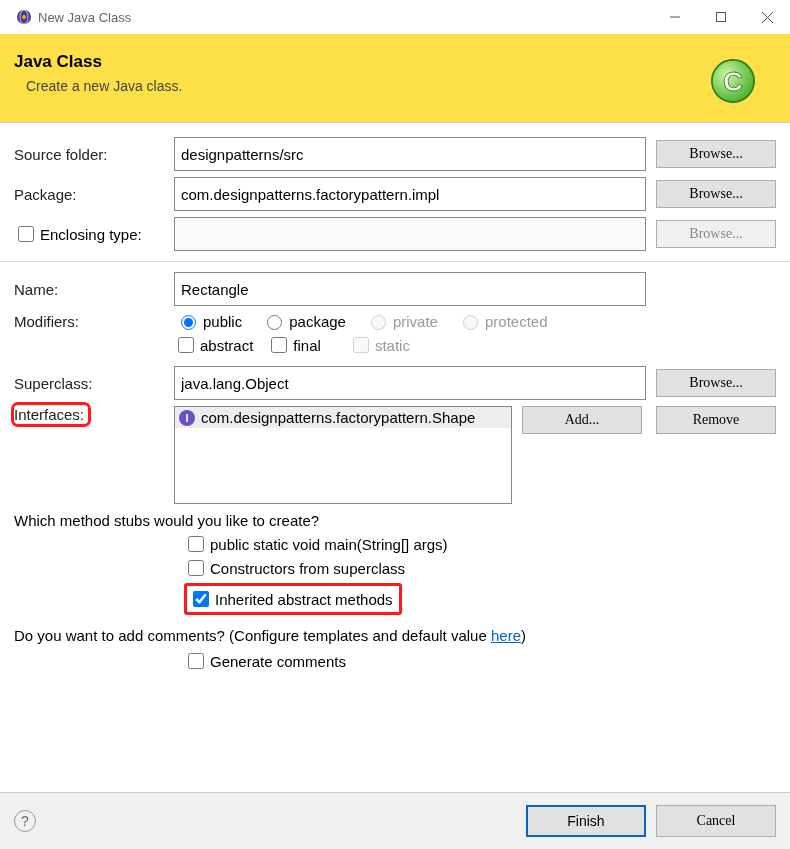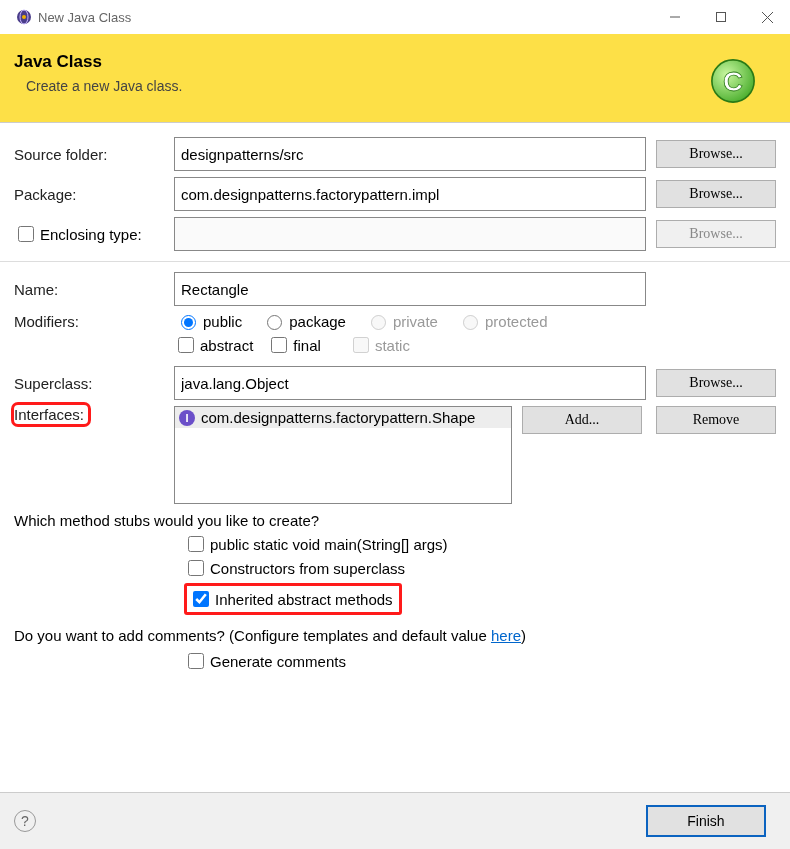--- a/index.html
+++ b/index.html
@@ -439,13 +439,14 @@
       <input type="checkbox" style="">
       <span>Generate comments</span>
     </div>
   </div>
 
 </div>
 
 <div class="bottom-bar">
   <div class="help-btn">?</div>
   <button class="btn-finish">Finish</button>
+  <button class="btn" style="height:32px;margin-left:0">Cancel</button>
 </div>
 
 </body></html>

